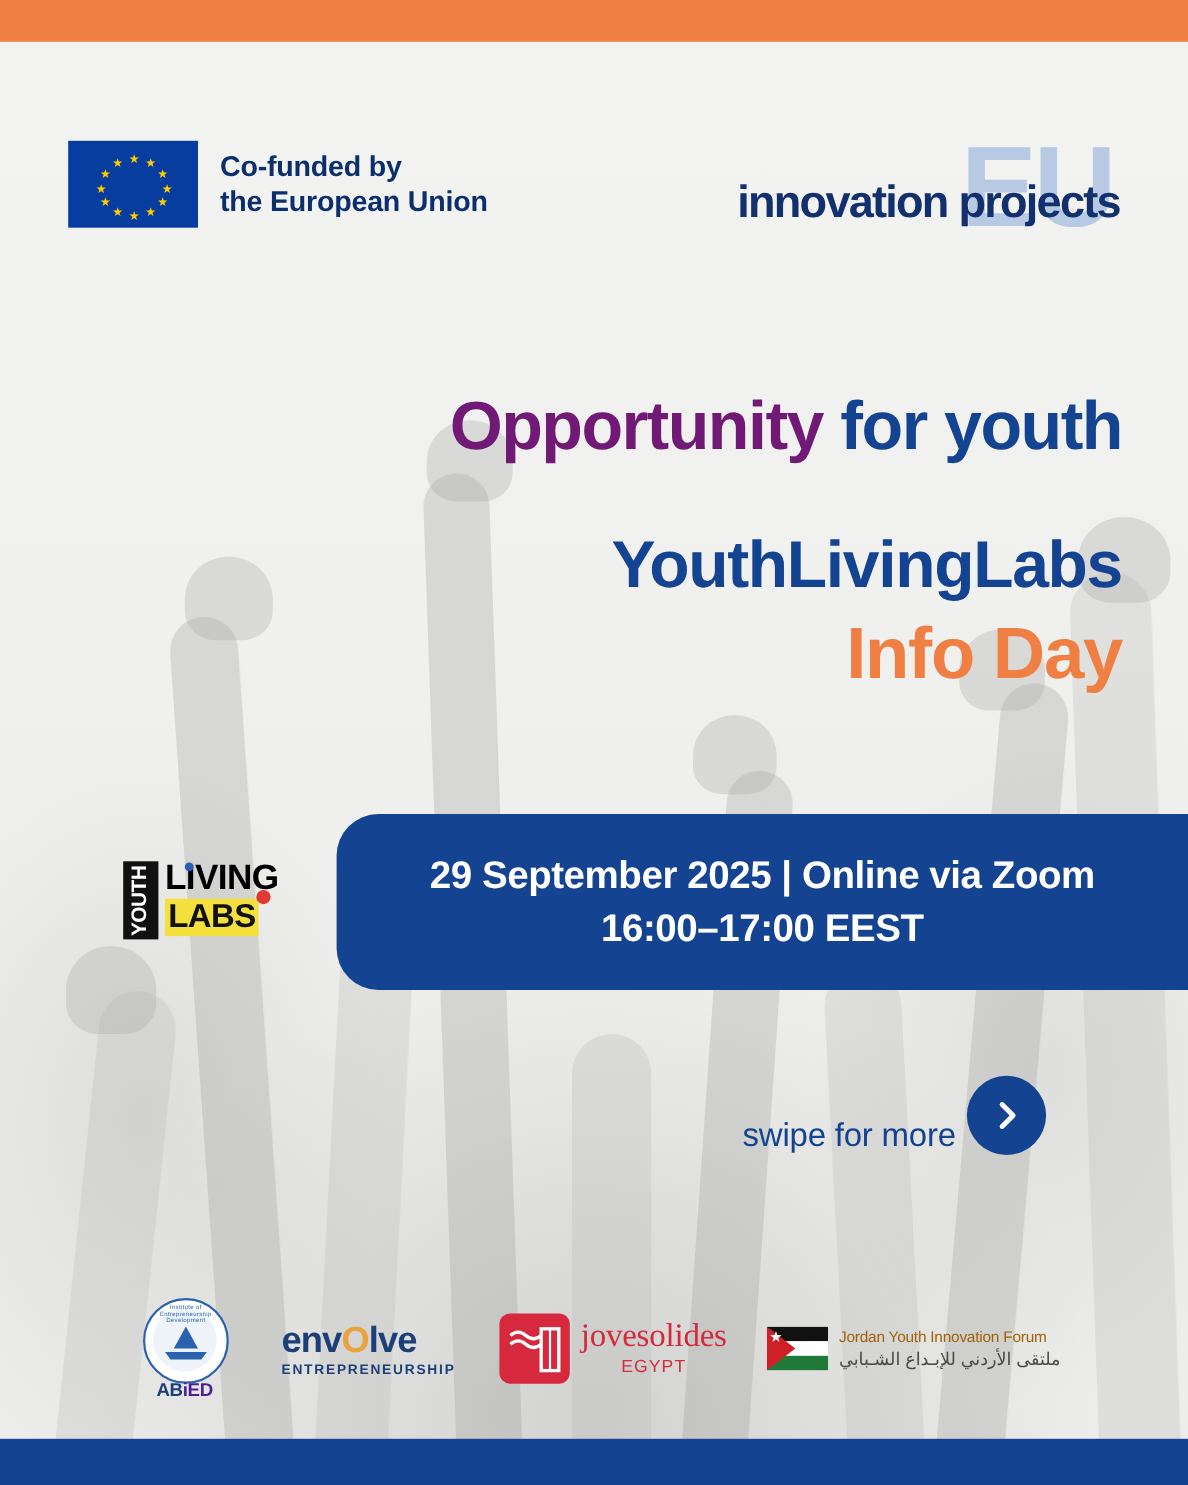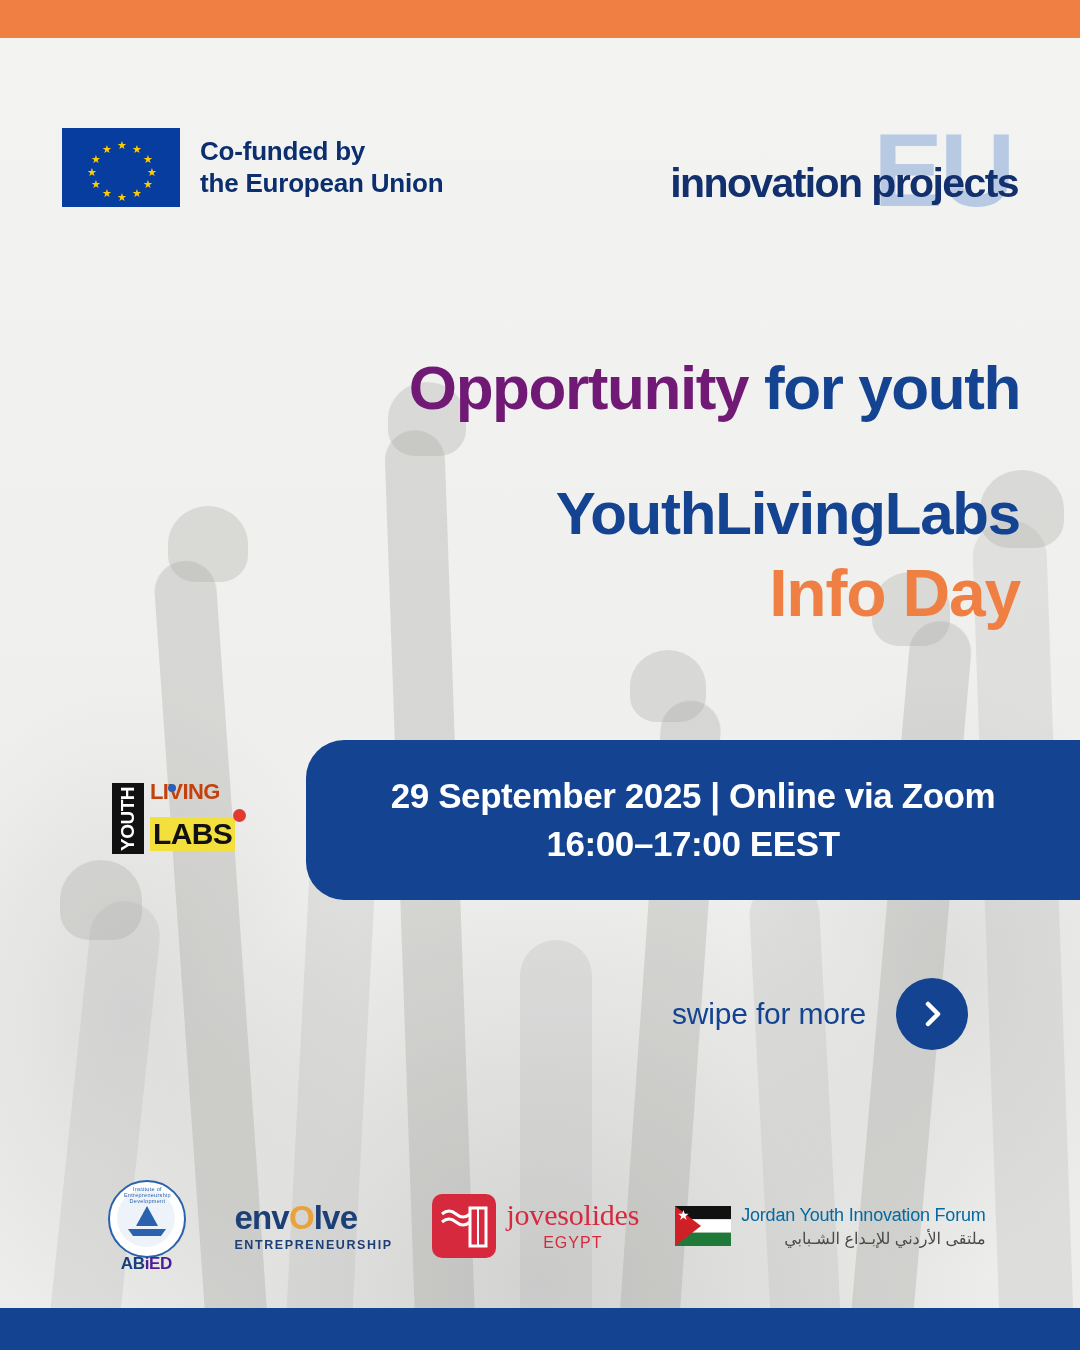--- a/index.html
+++ b/index.html
@@ -168,23 +168,23 @@
     writing-mode: vertical-rl;
     transform: rotate(180deg);
     height: 64px;
     display: flex;
     align-items: center;
     justify-content: center;
   }
   .yll-living {
     position: absolute;
     left: 38px; top: 0px;
-    font-size: 22px;
-    font-weight: bold;
-    color: #c2410c;
+    font-size: 32px;
+    font-weight: bold;
+    color: #000000;
     letter-spacing: -0.6px;
   }
   .yll-labs {
     position: absolute;
     left: 38px; top: 38px;
     font-size: 30px;
     font-weight: bold;
     color: #111111;
     letter-spacing: -0.6px;
     background: #f3e03c;
@@ -227,24 +227,24 @@
   }
   .date-line-2 {
     font-size: 35px;
     font-weight: bold;
     letter-spacing: -0.4px;
   }
 
   
   .swipe {
     position: absolute;
-    right: 112px; top: 978px;
+    right: 129px; top: 978px;
     display: flex;
-    align-items: center;
-    gap: 30px;
+    align-items: flex-end;
+    gap: 10px;
   }
   .swipe-text {
     font-size: 30px;
     color: #134391;
     letter-spacing: -0.2px;
   }
   .swipe-circle {
     width: 72px; height: 72px;
     border-radius: 50%;
     background: #134391;
@@ -340,22 +340,22 @@
     font-size: 16px;
     color: #d6293e;
     letter-spacing: 1px;
     margin-top: 4px;
     text-align: center;
   }
 
   .jyif { display: flex; align-items: center; gap: 10px; }
   .jyif-flag { width: 56px; height: 40px; position: relative; overflow: hidden; }
   .jyif-en {
-    font-size: 18px;
-    color: #0369a1;
+    font-size: 14px;
+    color: #a16207;
     letter-spacing: -0.2px;
     white-space: nowrap;
   }
   .jyif-ar {
     font-size: 16px;
     color: #4a4a4a;
     direction: rtl;
     margin-top: 3px;
     white-space: nowrap;
     text-align: right;

